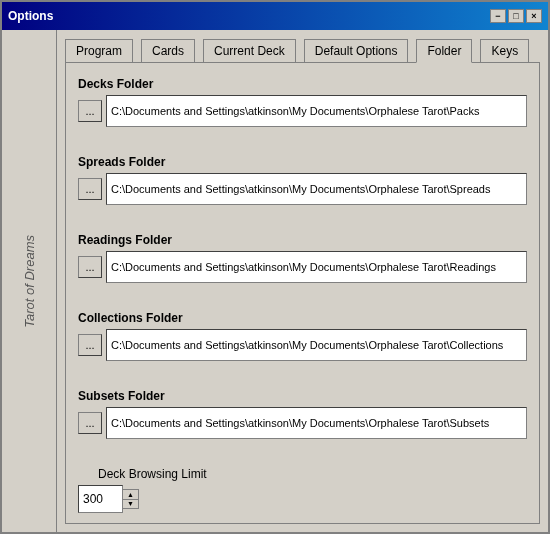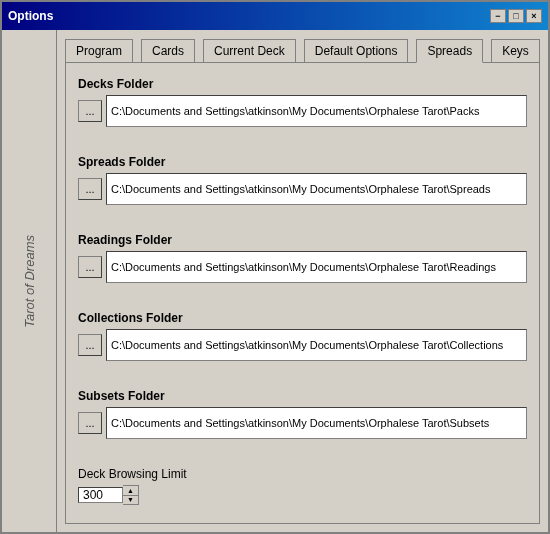--- a/index.html
+++ b/index.html
@@ -176,31 +176,32 @@
     }
 
     .deck-browsing-section {
       margin-top: 8px;
     }
 
     .deck-limit-label {
       font-size: 12px;
       color: #000;
       margin-bottom: 4px;
+      margin-left: 20px;
     }
 
     .spinner-row {
       display: flex;
       align-items: center;
       gap: 0;
     }
 
     .spinner-input {
       width: 45px;
-      height: 16px;
+      height: 28px;
       border: 1px solid #808080;
       border-top-color: #404040;
       border-left-color: #404040;
       background: white;
       text-align: left;
       padding: 4px 4px;
       font-size: 12px;
       font-family: 'Segoe UI', Tahoma, Geneva, Verdana, sans-serif;
     }
 
@@ -248,21 +249,21 @@
         <span>Tarot of Dreams</span>
       </div>
     </div>
 
     <div class="main-area">
       <div class="tabs">
         <div class="tab">Program</div>
         <div class="tab">Cards</div>
         <div class="tab">Current Deck</div>
         <div class="tab">Default Options</div>
-        <div class="tab active">Spreads</div>
+        <div class="tab active">Folder</div>
         <div class="tab">Keys</div>
       </div>
 
       <div class="tab-content">
 
         <div class="folder-group">
           <div class="folder-label">Decks Folder</div>
           <div class="folder-row">
             <button class="browse-btn">...</button>
             <input class="folder-input" type="text" value="C:\Documents and Settings\atkinson\My Documents\Orphalese Tarot\Packs" style="">

